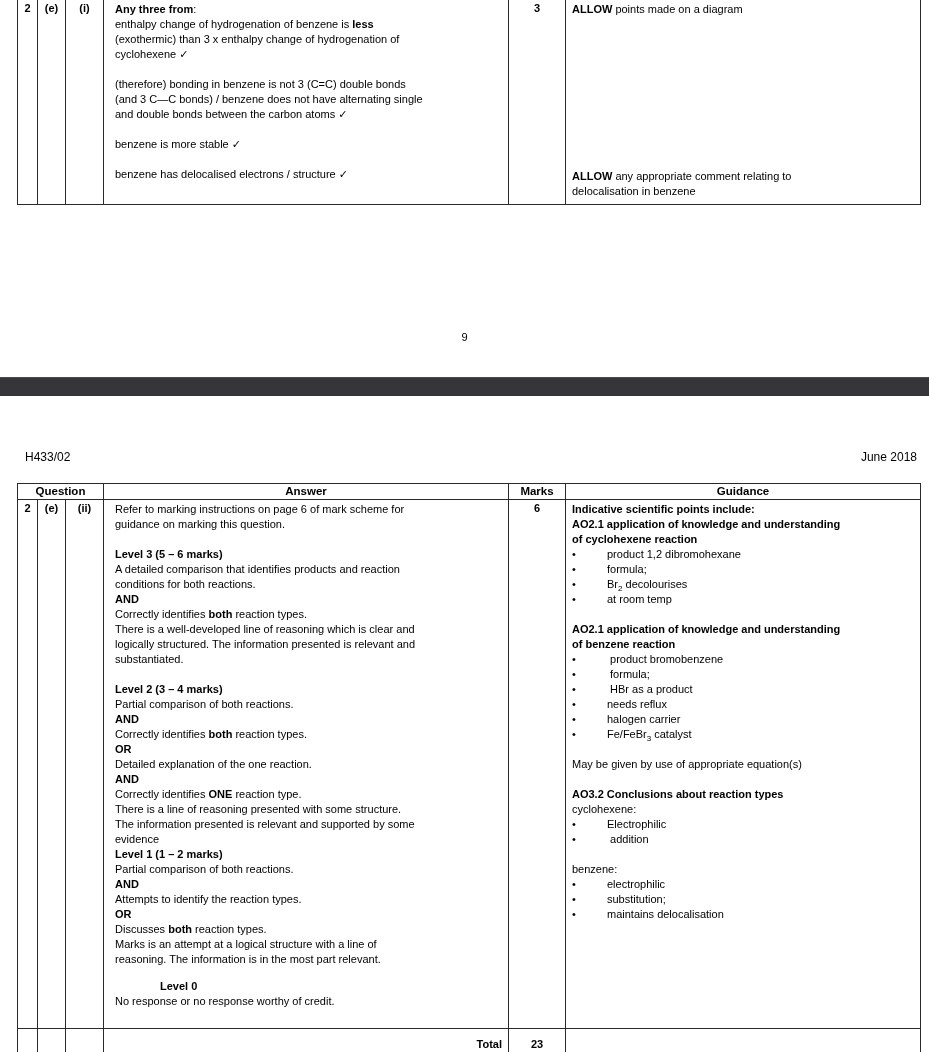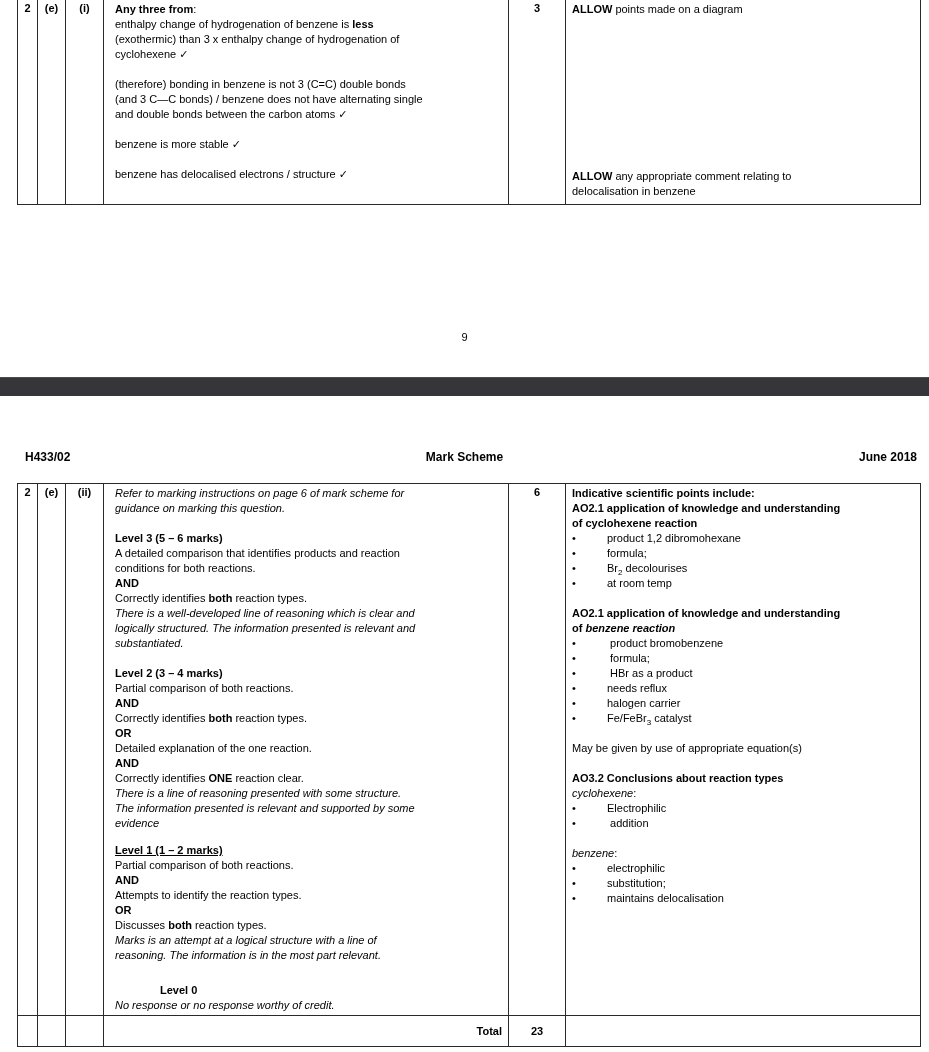--- a/index.html
+++ b/index.html
@@ -4,41 +4,41 @@
 <style>
   html,body{margin:0;padding:0;}
   body{
     width:929px;height:1052px;position:relative;overflow:hidden;
     background:#ffffff;color:#000;
     font-family:"Liberation Sans","DejaVu Sans",sans-serif;
     font-size:11px;
   }
   .ln{line-height:15px;min-height:15px;white-space:pre;}
   .ln .b,.b{font-weight:bold;text-align:right;}
-  .ln .i,.i{font-style:italic;}
+  .ln .i,.i{}
   sub{font-size:8px;line-height:0;}
   .bu{display:flex;}
   .bl{width:35px;flex:none;}
   table{border-collapse:collapse;table-layout:fixed;position:absolute;left:17px;}
   td,th{border:1px solid #2a2a2a;vertical-align:top;padding:2px 5px;overflow:hidden;}
   th{font-weight:bold;text-align:center;padding:1px 4px;height:13px;font-size:11.5px;}
   td.qc{text-align:center;font-weight:bold;padding-left:1px;padding-right:1px;}
   td.ans{padding-left:11px;padding-right:4px;}
   td.mks{text-align:center;font-weight:bold;padding-left:1px;padding-right:1px;}
   td.gdc{padding-left:6px;padding-right:4px;position:relative;}
   
   .t1{top:0;}
   .t1 td{border-top:none;height:200px;}
   .gd-bottom{position:absolute;bottom:5px;left:6px;right:4px;}
   
   .pagenum{position:absolute;top:331px;left:0;right:0;text-align:center;}
   
   .pagesep{position:absolute;top:377px;left:0;width:929px;height:18px;background:#35353a;border-top:1px solid #4a4a4f;}
   
-  .runhead{position:absolute;top:450px;left:0;width:929px;height:16px;font-size:12px;font-weight:bold;}
+  .runhead{position:absolute;top:450px;left:0;width:929px;height:16px;font-size:12px;font-weight:normal;}
   .rh-left{position:absolute;left:25px;top:0;}
   .rh-center{position:absolute;left:0;right:0;top:0;text-align:center;}
   .rh-right{position:absolute;right:12px;top:0;}
   
   .t2{top:483px;}
   .t2 td.main{height:524px;}
   .t2 td.totalrow{height:26px;}
   td.total-label{text-align:right;font-weight:bold;padding-right:6px;vertical-align:middle;}
   td.total-val{text-align:center;font-weight:bold;vertical-align:middle;}
 </style>
@@ -86,34 +86,39 @@
   </tr>
 </tbody>
   </table>
 
 <div class="pagenum">9</div>
 
 <div class="pagesep"></div>
 
 <div class="runhead">
   <span class="rh-left">H433/02</span>
-  <span class="rh-center">Mark Scheme</span>
   <span class="rh-right">June 2018</span>
 </div>
 
 <table class="t2">
   <colgroup>
       <col style="width:20px">
       <col style="width:28px">
       <col style="width:38px">
       <col style="width:405px">
       <col style="width:57px">
       <col style="width:355px">
     </colgroup>
   <tbody>
+      <tr>
+    <th colspan="3">Question</th>
+    <th>Answer</th>
+    <th>Marks</th>
+    <th>Guidance</th>
+  </tr>
   <tr>
     <td class="qc main">2</td>
     <td class="qc main">(e)</td>
     <td class="qc main">(ii)</td>
     <td class="ans main">
           <div class="ln"><span class="i">Refer to marking instructions on page 6 of mark scheme for</span></div>
           <div class="ln"><span class="i">guidance on marking this question.</span></div>
           <div class="ln">&nbsp;</div>
           <div class="ln"><span class="b">Level 3 (5 – 6 marks)</span></div>
           <div class="ln"><span>A detailed comparison that identifies products and reaction</span></div>
@@ -124,33 +129,33 @@
           <div class="ln"><span class="i">logically structured. The information presented is relevant and</span></div>
           <div class="ln"><span class="i">substantiated.</span></div>
           <div class="ln">&nbsp;</div>
           <div class="ln"><span class="b">Level 2 (3 – 4 marks)</span></div>
           <div class="ln"><span>Partial comparison of both reactions.</span></div>
           <div class="ln"><span class="b">AND</span></div>
           <div class="ln"><span>Correctly identifies </span><span class="b">both</span><span> reaction types.</span></div>
           <div class="ln"><span class="b">OR</span></div>
           <div class="ln"><span>Detailed explanation of the one reaction.</span></div>
           <div class="ln"><span class="b">AND</span></div>
-          <div class="ln"><span>Correctly identifies </span><span class="b">ONE</span><span> reaction clear.</span></div>
+          <div class="ln"><span>Correctly identifies </span><span class="b">ONE</span><span> reaction type.</span></div>
           <div class="ln"><span class="i">There is a line of reasoning presented with some structure.</span></div>
           <div class="ln"><span class="i">The information presented is relevant and supported by some</span></div>
           <div class="ln"><span class="i">evidence</span></div>
-          <div class="ln" style="margin-top: 12px; text-decoration: underline;"><span class="b">Level 1 (1 – 2 marks)</span></div>
+          <div class="ln" style="margin-top: 0;"><span class="b">Level 1 (1 – 2 marks)</span></div>
           <div class="ln"><span>Partial comparison of both reactions.</span></div>
           <div class="ln"><span class="b">AND</span></div>
           <div class="ln"><span>Attempts to identify the reaction types.</span></div>
           <div class="ln"><span class="b">OR</span></div>
           <div class="ln"><span>Discusses </span><span class="b">both</span><span> reaction types.</span></div>
           <div class="ln"><span class="i">Marks is an attempt at a logical structure with a line of</span></div>
           <div class="ln"><span class="i">reasoning. The information is in the most part relevant.</span></div>
-          <div class="ln" style="margin-top: 20px; padding-left: 45px;"><span class="b">Level 0</span></div>
+          <div class="ln" style="margin-top: 12px; padding-left: 45px;"><span class="b">Level 0</span></div>
           <div class="ln"><span class="i">No response or no response worthy of credit.</span></div>
         </td>
     <td class="mks main">6</td>
     <td class="gdc main">
           <div class="ln"><span class="b">Indicative scientific points include:</span></div>
           <div class="ln"><span class="b">AO2.1 application of knowledge and understanding</span></div>
           <div class="ln"><span class="b">of cyclohexene reaction</span></div>
           <div class="ln bu"><span class="bl">•</span><span class="bt"><span>product 1,2 dibromohexane</span></span></div>
           <div class="ln bu"><span class="bl">•</span><span class="bt"><span>formula;</span></span></div>
           <div class="ln bu"><span class="bl">•</span><span class="bt"><span>Br</span><sub>2</sub><span> decolourises</span></span></div>

